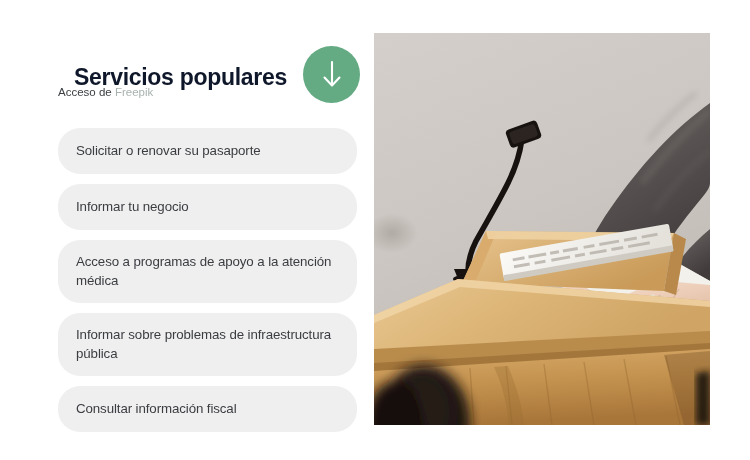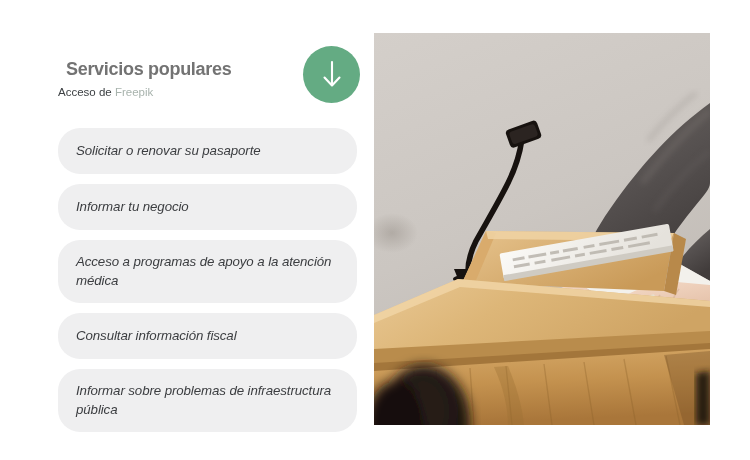--- a/index.html
+++ b/index.html
@@ -32,25 +32,25 @@
 
   .heading-row {
     position: relative;
     height: 60px;
   }
 
   .page-title {
     position: absolute;
     left: 0;
     top: 2px;
-    margin: 8px;
-    font-size: 18px;
+    margin: 16px;
+    font-size: 23px;
     font-weight: 700;
     letter-spacing: -0.3px;
-    color: #737373;
+    color: #0f172a;
     line-height: 30px;
     white-space: nowrap;
   }
 
   .attribution {
     position: absolute;
     left: 0;
     top: 41px;
     font-size: 11.5px;
     color: #3c4043;
@@ -93,21 +93,20 @@
     background: #efeff0;
     border-radius: 22px;
     padding: 13px 18px 14px 18px;
     box-sizing: border-box;
     min-height: 41px;
     display: flex;
     align-items: center;
   }
   .service-pill .pill-label {
     font-size: 13.3px;
-    font-style: italic;
     color: #3b3d40;
     line-height: 19px;
     letter-spacing: -0.1px;
   }
   .service-pill.two-line {
     padding-top: 12px;
     padding-bottom: 13px;
   }
 
   
@@ -157,26 +156,26 @@
     </div>
 
     <div class="service-pill">
       <span class="pill-label">Informar tu negocio</span>
     </div>
 
     <div class="service-pill two-line">
       <span class="pill-label">Acceso a programas de apoyo a la atención médica</span>
     </div>
 
+    <div class="service-pill two-line">
+      <span class="pill-label">Informar sobre problemas de infraestructura pública</span>
+    </div>
+
     <div class="service-pill">
       <span class="pill-label">Consultar información fiscal</span>
-    </div>
-
-    <div class="service-pill two-line">
-      <span class="pill-label">Informar sobre problemas de infraestructura pública</span>
     </div>
 
   </div>
 
   <div class="photo-frame">
     <svg width="336" height="392" viewBox="0 0 336 392" aria-hidden="true">
       <defs>
         <linearGradient id="wallG" x1="0" y1="0" x2="0.35" y2="1">
           <stop offset="0" stop-color="#d4cfca"></stop>
           <stop offset="0.55" stop-color="#cbc6c1"></stop>

